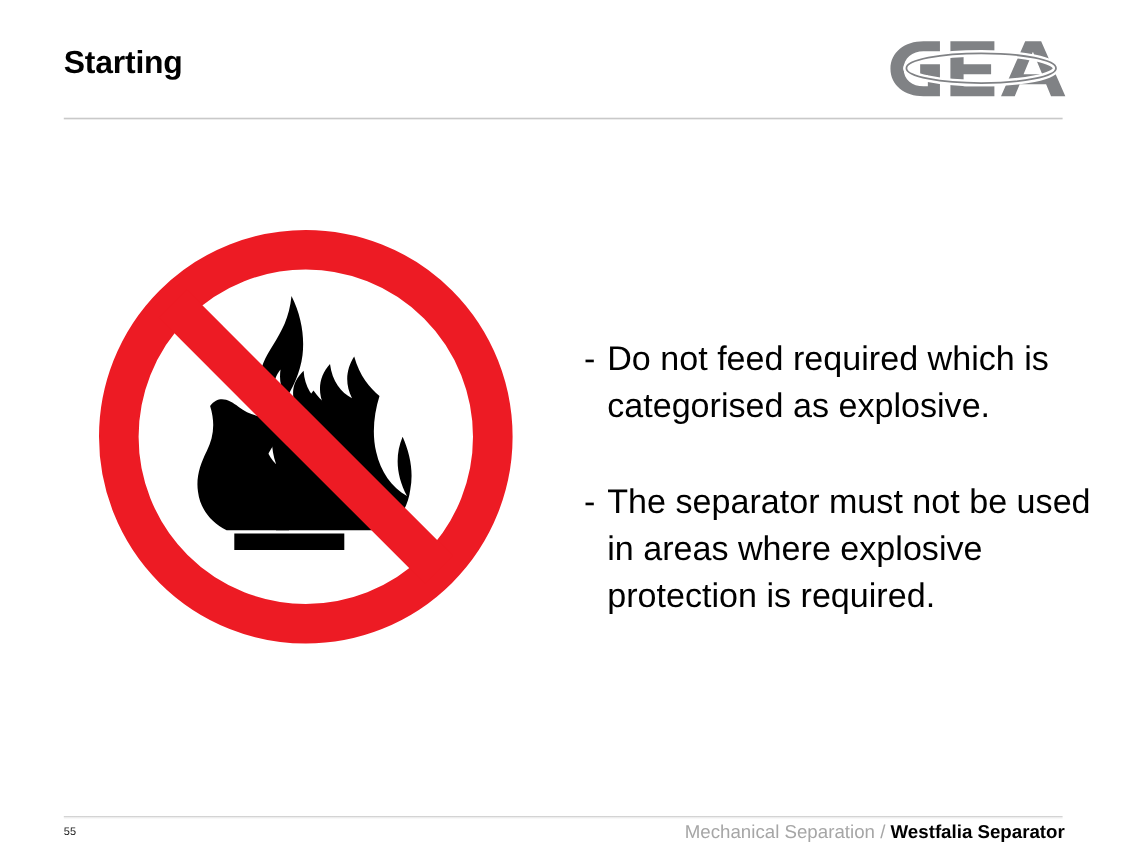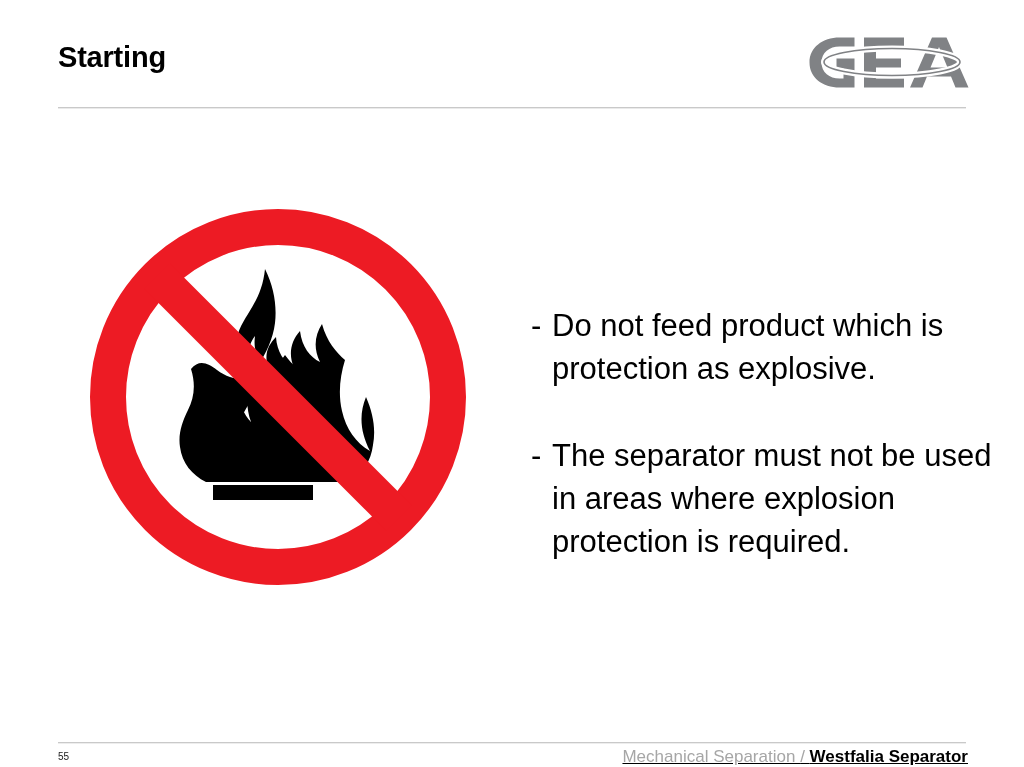--- a/index.html
+++ b/index.html
@@ -98,21 +98,20 @@
     top: 736px;
     font-size: 10px;
     color: #1a1a1a;
   }
   .footer-caption {
     position: absolute;
     right: 56px;
     top: 732px;
     font-size: 17px;
     white-space: nowrap;
-    text-decoration: underline;
   }
   .footer-caption .muted {
     color: #a6a6a6;
   }
   .footer-caption .strong {
     color: #000000;
     font-weight: bold;
   }
 </style>
 </head>
@@ -200,25 +199,25 @@
 
       <circle cx="190" cy="192" r="170" fill="none" stroke="#ED1B24" stroke-width="36"></circle>
 
       <line x1="69" y1="71" x2="311" y2="313" stroke="#ED1B24" stroke-width="36" stroke-linecap="butt"></line>
     </svg>
   </div>
 
   <div class="bullets">
     <div class="bullet">
       <span class="bullet-dash">-</span>
-      <span class="bullet-text">Do not feed product which is protection as explosive.</span>
+      <span class="bullet-text">Do not feed required which is categorised as explosive.</span>
     </div>
     <div class="bullet">
       <span class="bullet-dash">-</span>
-      <span class="bullet-text">The separator must not be used in areas where explosion protection is required.</span>
+      <span class="bullet-text">The separator must not be used in areas where explosive protection is required.</span>
     </div>
   </div>
 
   <div class="footer-rule"></div>
   <div class="page-number">55</div>
   <div class="footer-caption">
     <span class="muted">Mechanical Separation </span><span class="muted">/ </span><span class="strong">Westfalia Separator</span>
   </div>
 
 </div>

